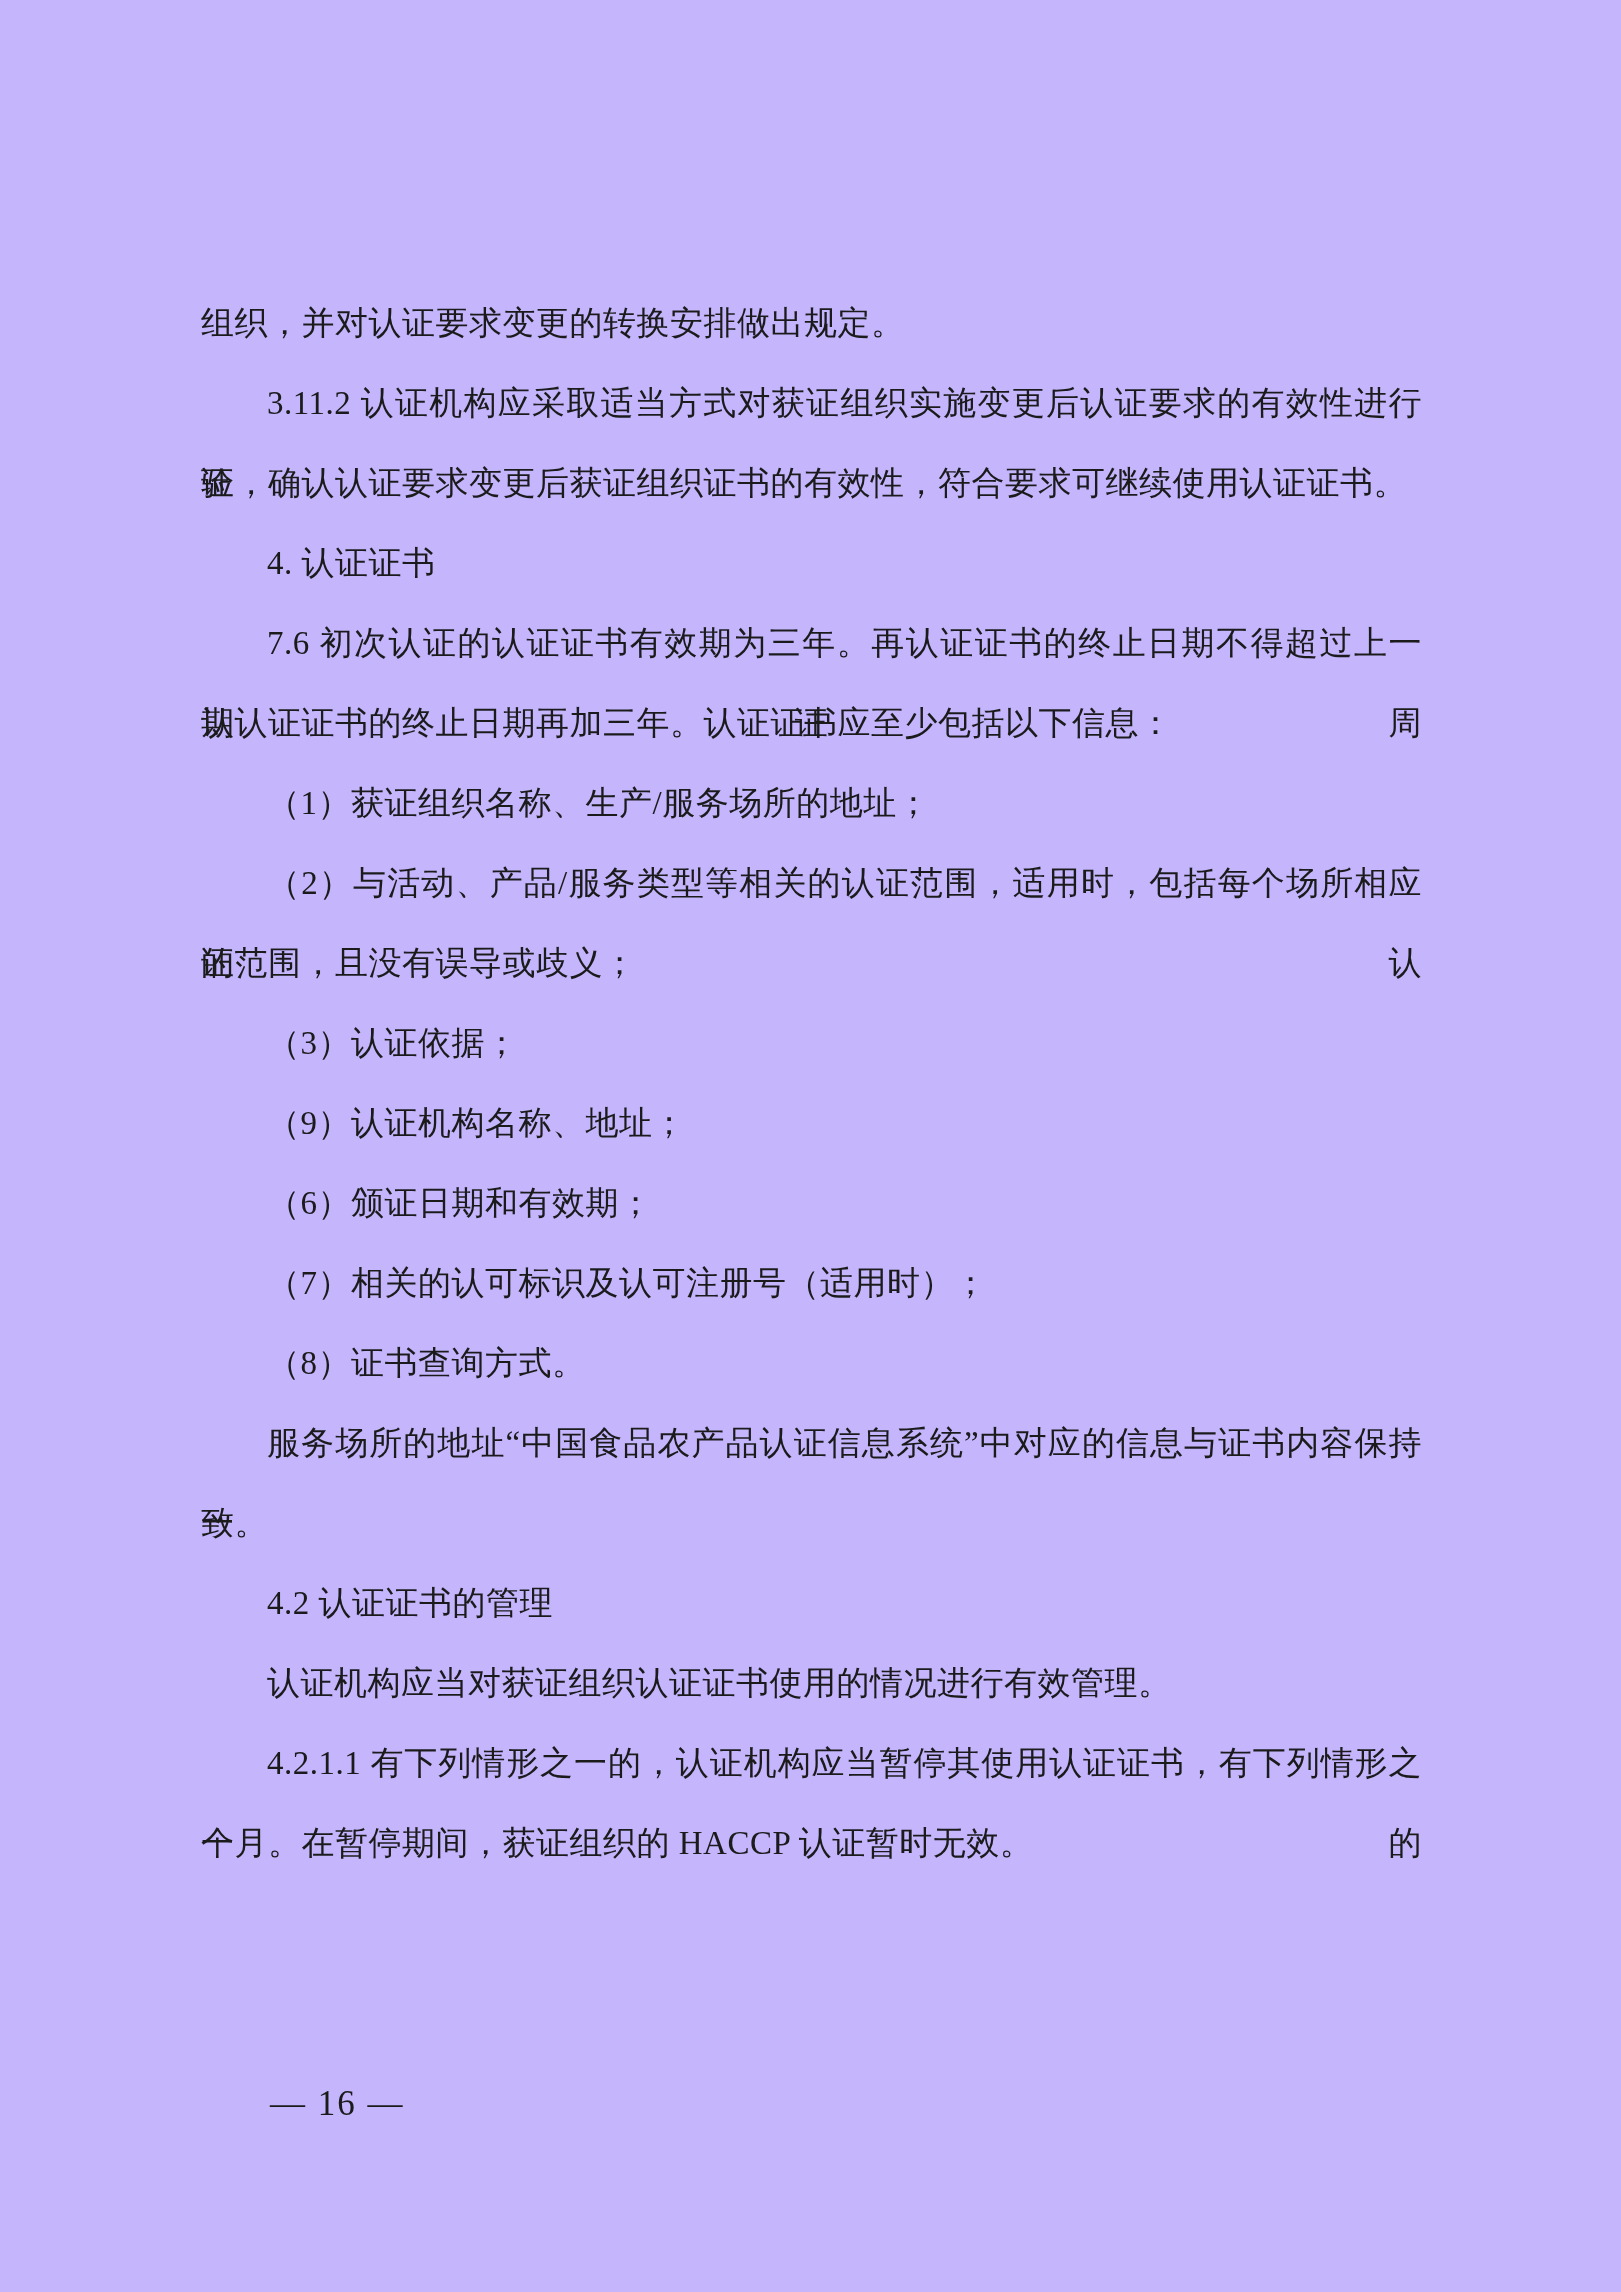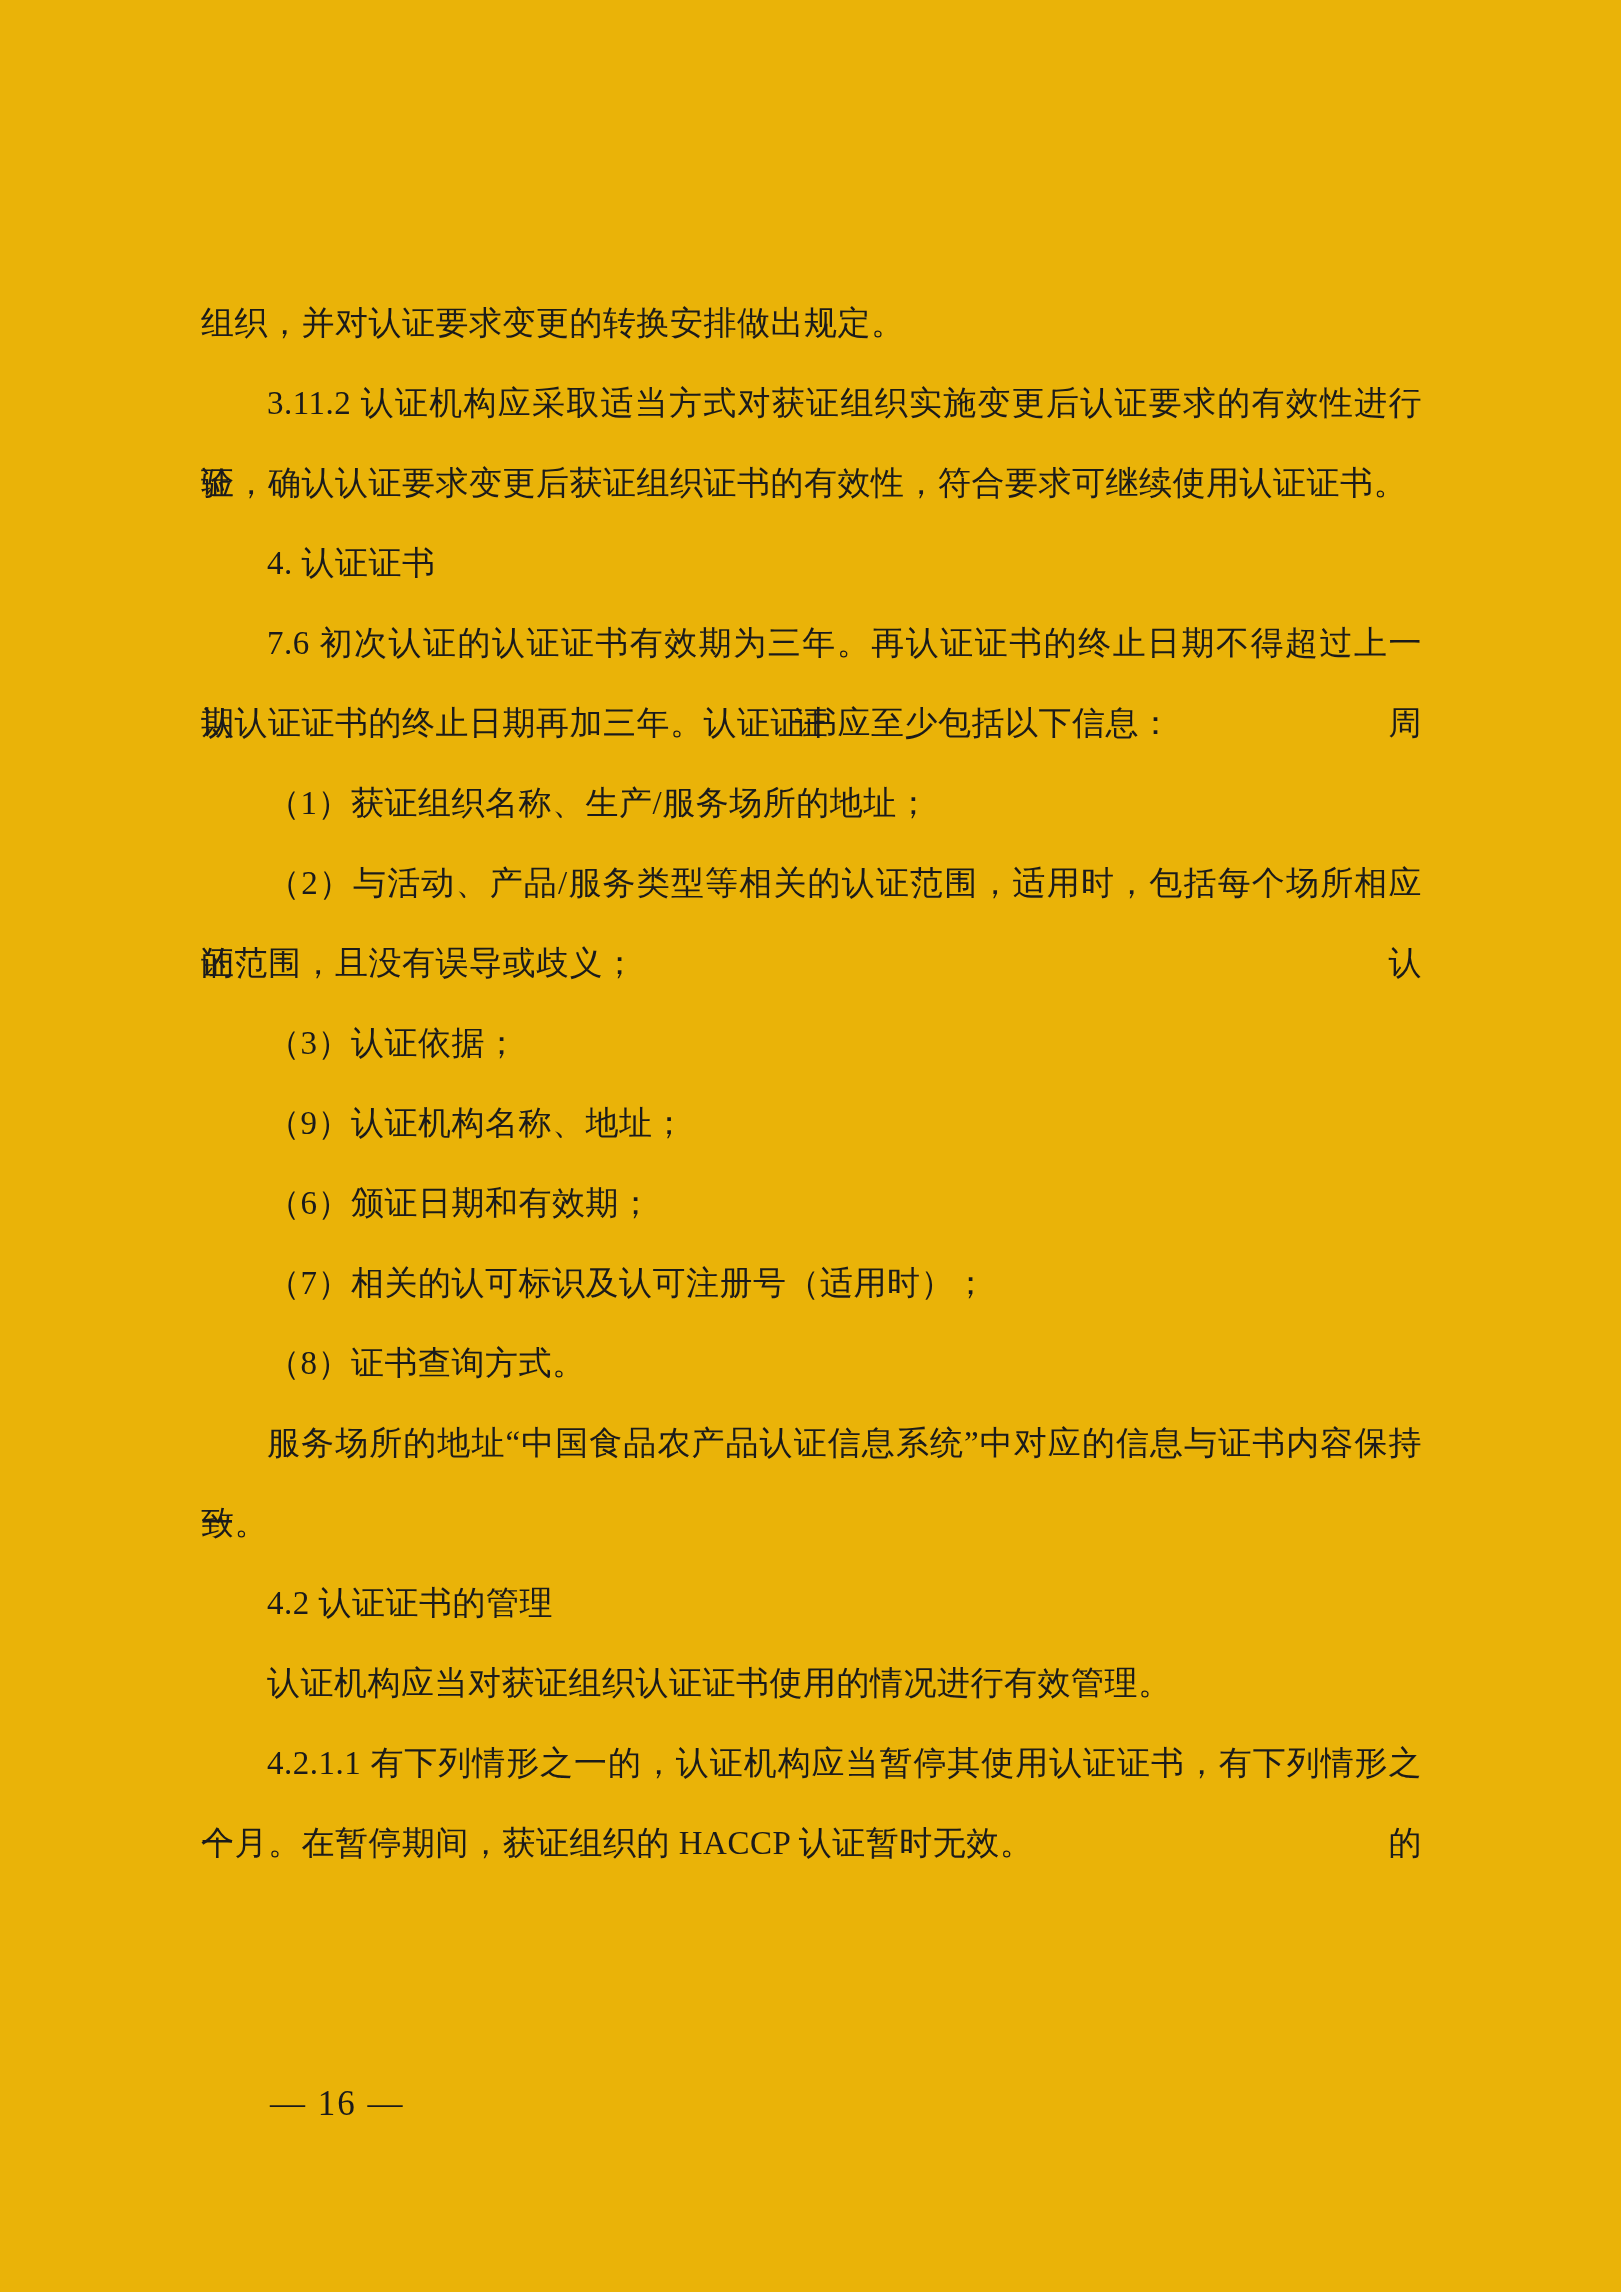--- a/index.html
+++ b/index.html
@@ -4,21 +4,21 @@
 <style>
   html, body {
     margin: 0;
     padding: 0;
     background: #ffffff;
   }
   .page {
     position: relative;
     width: 1621px;
     height: 2293px;
-    background: #eab308;
+    background: #c4b5fd;
     overflow: hidden;
     font-family: "Liberation Serif", serif;
     color: #1b1b1b;
   }
   .doc-body {
     position: absolute;
     left: 201px;
     top: 283px;
     width: 1221px;
   }

